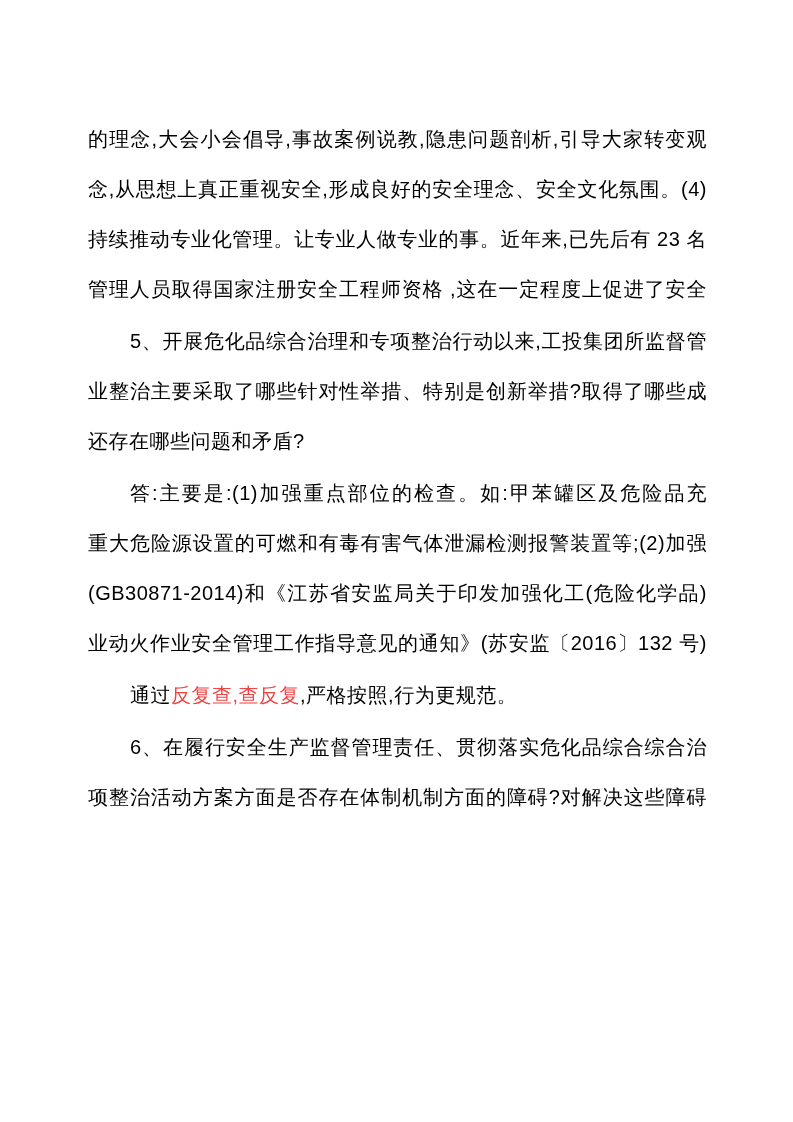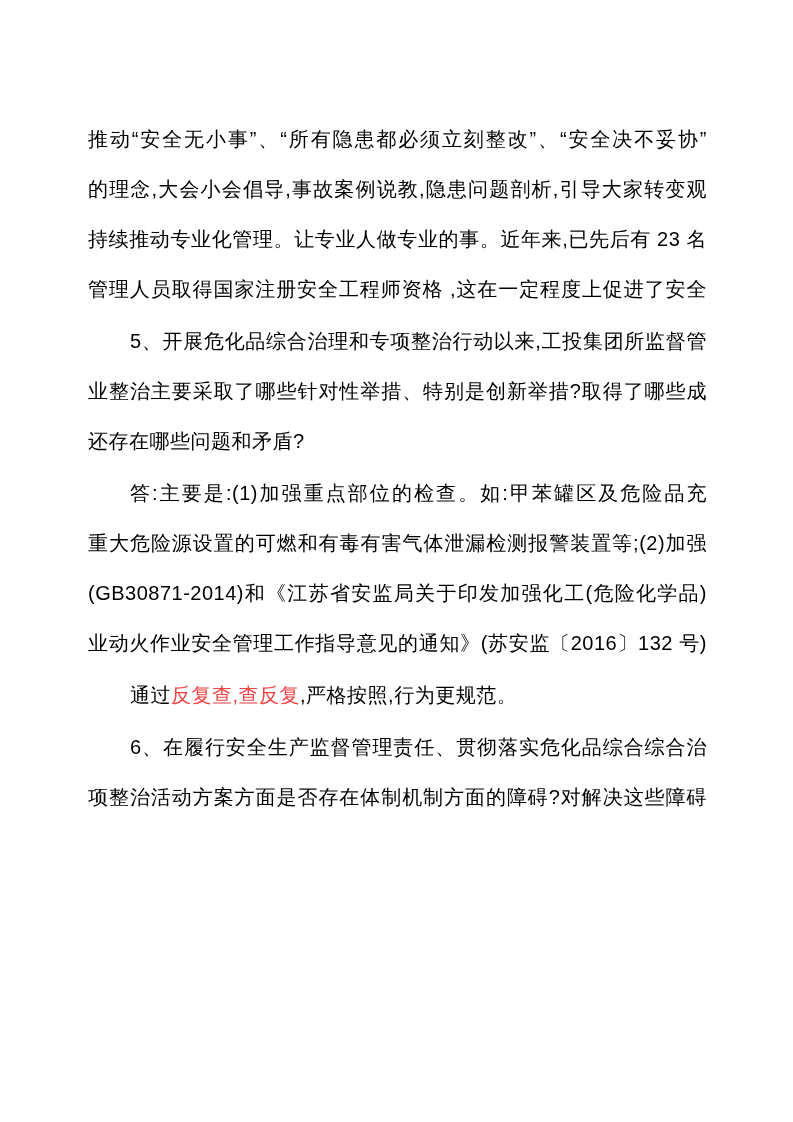--- a/index.html
+++ b/index.html
@@ -51,22 +51,22 @@
   }
   .seg-red {
     color: #ff0000;
   }
 </style>
 </head>
 <body>
 
 <div class="page">
   <div class="content">
-      <div class="line fill"><span>推动“安全无小事”、“所有隐患都必须立刻整改”、“安全决不妥协”</span></div>
       <div class="line fill"><span>的理念,大会小会倡导,事故案例说教,隐患问题剖析,引导大家转变观</span></div>
+      <div class="line fill"><span>念,从思想上真正重视安全,形成良好的安全理念、安全文化氛围。(4)</span></div>
       <div class="line fill"><span>持续推动专业化管理。让专业人做专业的事。近年来,已先后有 23 名安全</span></div>
       <div class="line fill"><span>管理人员取得国家注册安全工程师资格 ,这在一定程度上促进了安全管理。</span></div>
       <div class="line fill indent parastart"><span>5、开展危化品综合治理和专项整治行动以来,工投集团所监督管理行</span></div>
       <div class="line fill"><span>业整治主要采取了哪些针对性举措、特别是创新举措?取得了哪些成效?</span></div>
       <div class="line endline"><span>还存在哪些问题和矛盾?</span></div>
       <div class="line fill indent parastart"><span>答:主要是:(1)加强重点部位的检查。如:甲苯罐区及危险品充装、</span></div>
       <div class="line fill"><span>重大危险源设置的可燃和有毒有害气体泄漏检测报警装置等;(2)加强重</span></div>
       <div class="line fill"><span>(GB30871-2014)和《江苏省安监局关于印发加强化工(危险化学品)企</span></div>
       <div class="line fill"><span>业动火作业安全管理工作指导意见的通知》(苏安监〔2016〕132 号)要</span></div>
       <div class="line endline indent parastart"><span>通过</span><span class="seg-red" style="color: #ef4444;">反复查,查反复</span><span>,严格按照,行为更规范。</span></div>

